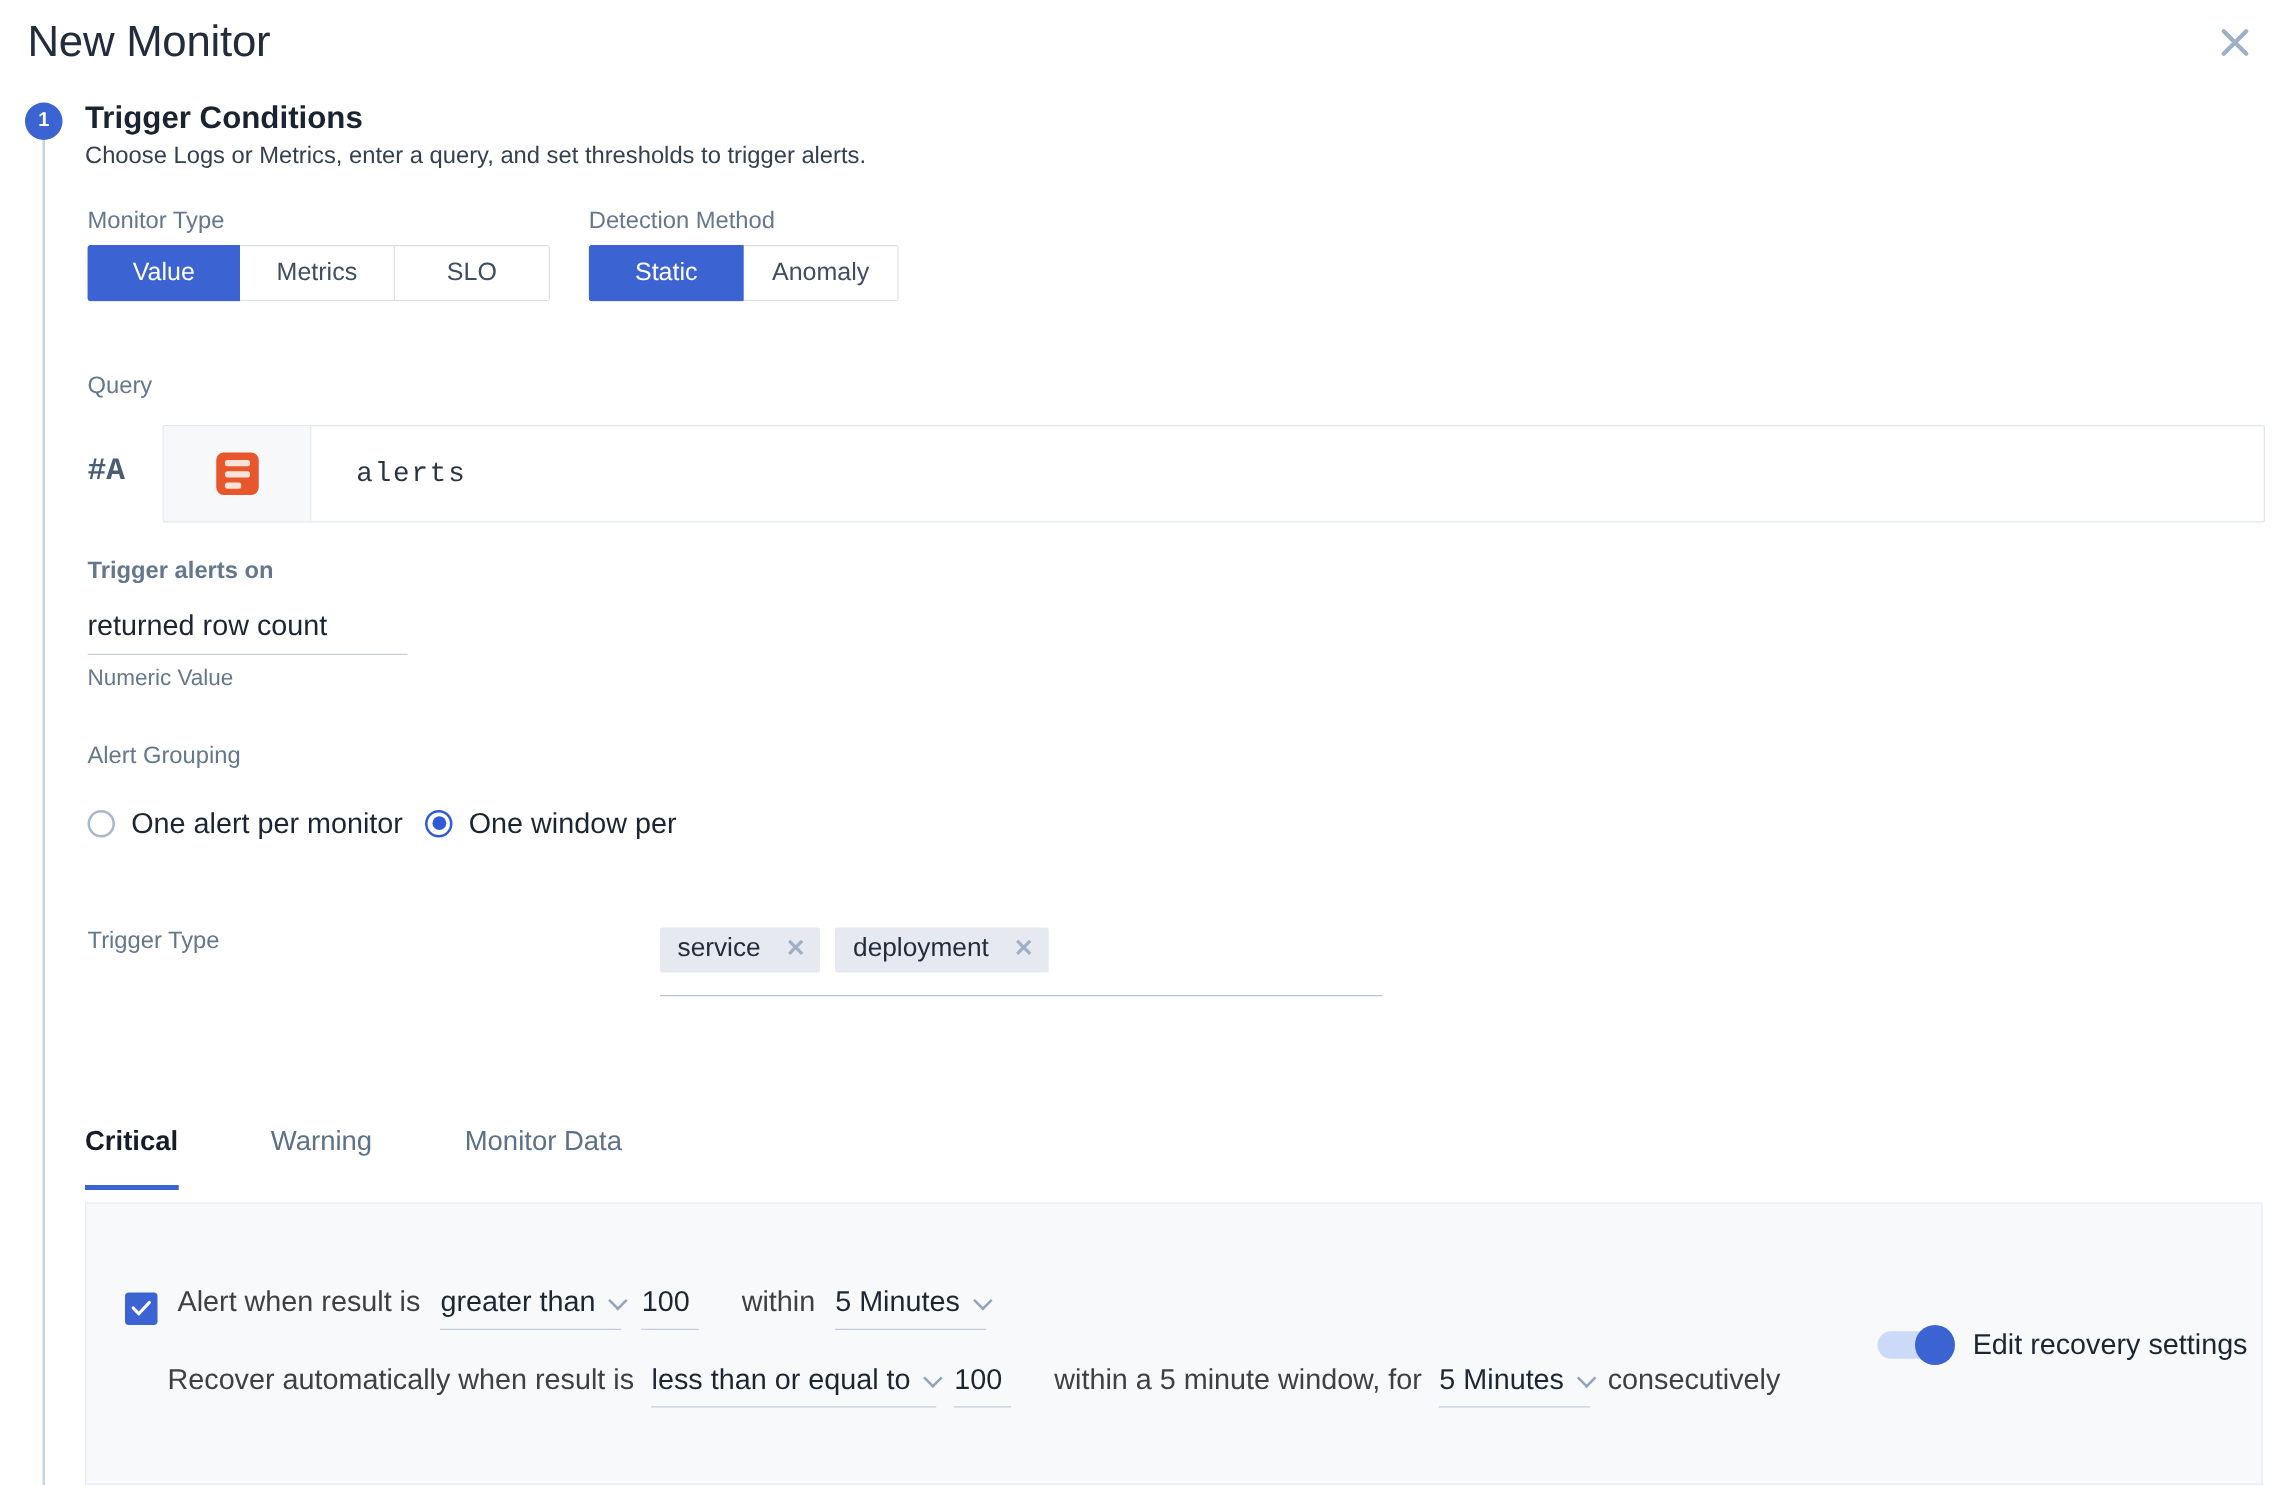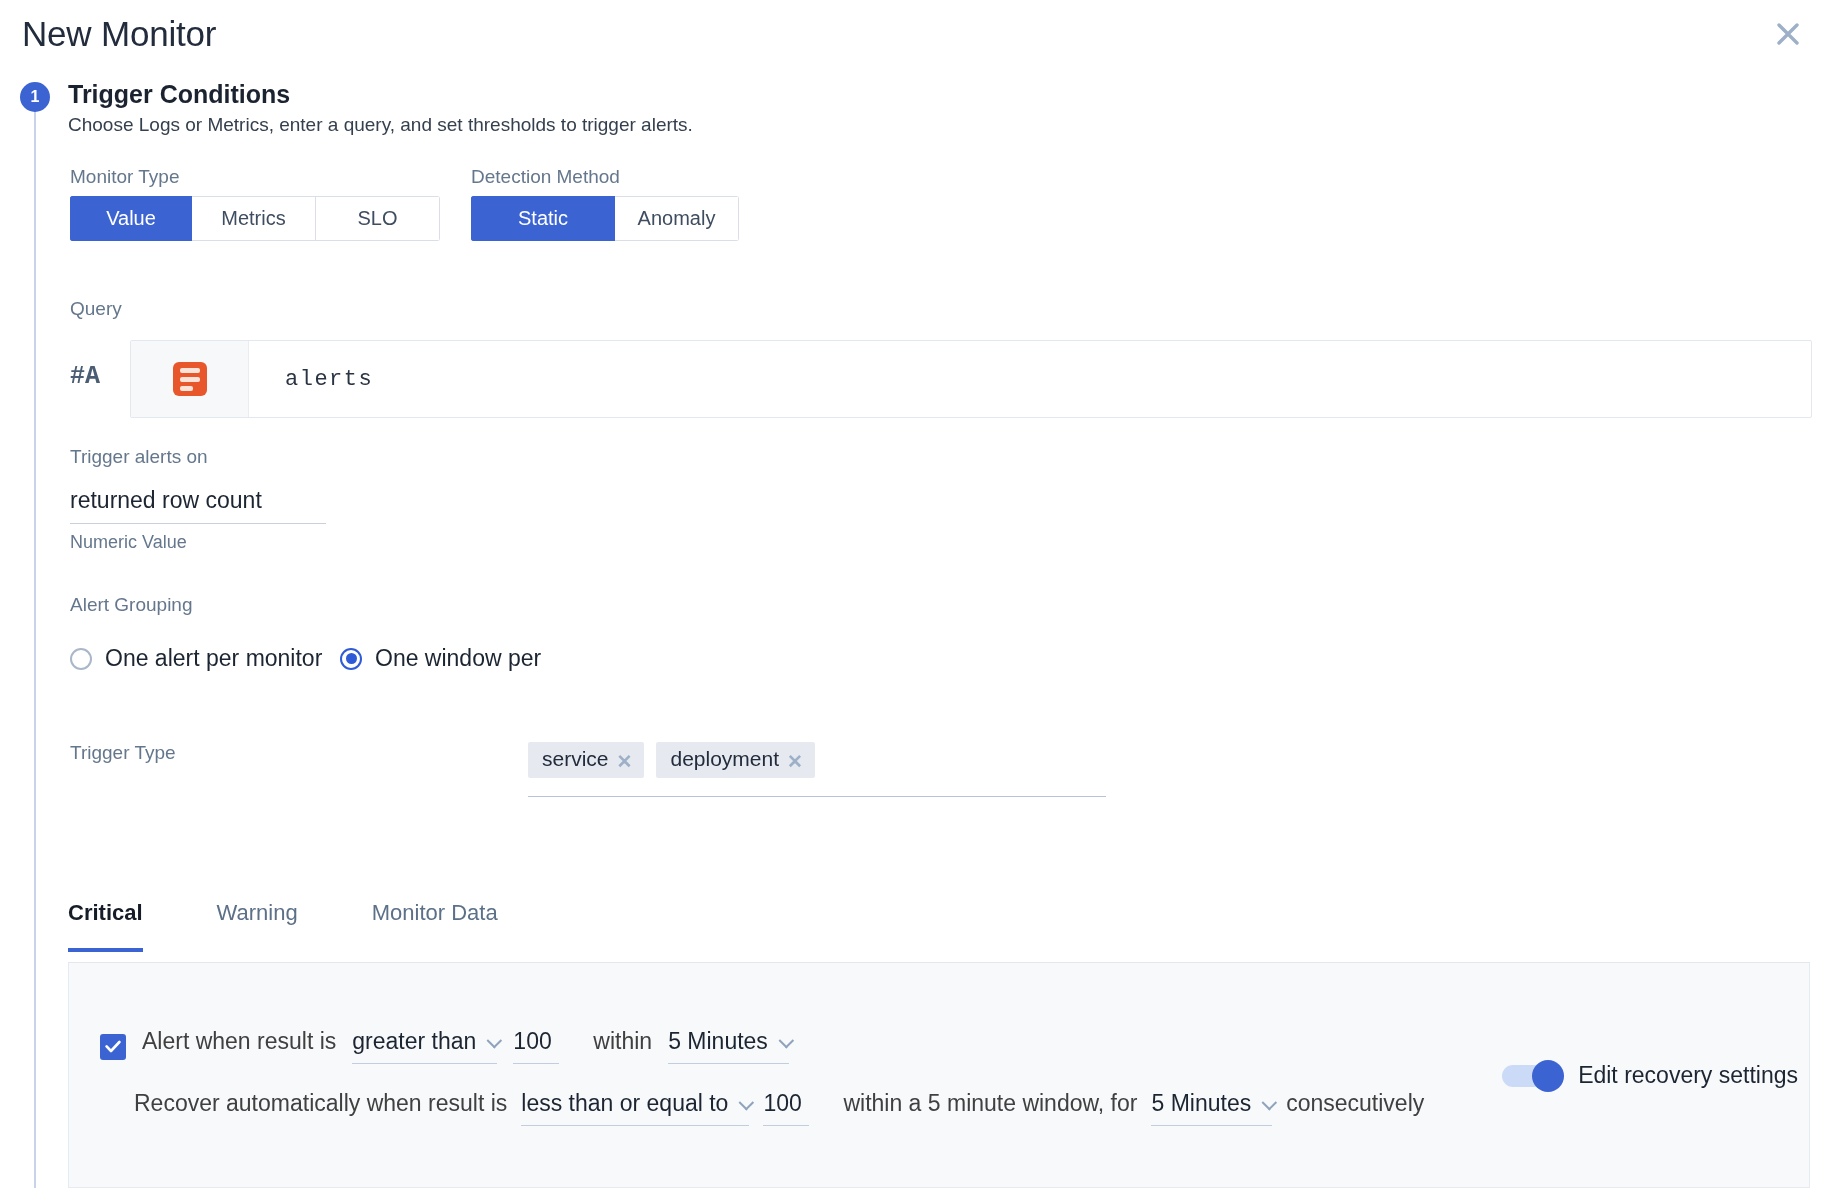--- a/index.html
+++ b/index.html
@@ -234,22 +234,22 @@
     display: flex;
     gap: 12px;
   }
   .chip {
     background: #e6eaf0;
     border-radius: 2px;
     padding: 5px 12px 7px 14px;
     font-size: 21px;
     color: #222c3c;
     display: flex;
-    align-items: flex-end;
-    gap: 8px;
+    align-items: center;
+    gap: 20px;
     white-space: nowrap;
   }
   .chip-x {
     color: #9db0c8;
     font-size: 19px;
     font-weight: 700;
     cursor: pointer;
     line-height: 1;
   }
 
@@ -396,38 +396,38 @@
 
 <div class="field-label" style="left:70px; top:166px;">Monitor Type</div>
 <div class="segmented" style="left:70px; top:196px;">
   <div class="seg-btn active" style="width:122px;">Value</div>
   <div class="seg-btn" style="width:124px;">Metrics</div>
   <div class="seg-btn" style="width:124px;">SLO</div>
 </div>
 
 <div class="field-label" style="left:471px; top:166px;">Detection Method</div>
 <div class="segmented" style="left:471px; top:196px;">
-  <div class="seg-btn active" style="width:144px;">Static</div>
+  <div class="seg-btn active" style="width:124px;">Static</div>
   <div class="seg-btn" style="width:124px;">Anomaly</div>
 </div>
 
 <div class="field-label" style="left:70px; top:298px;">Query</div>
 <div class="query-tag">#A</div>
 <div class="query-box">
   <div class="query-prefix">
     <span class="logs-icon">
         <i></i>
         <i></i>
         <i></i>
       </span>
   </div>
   <div class="query-text">alerts</div>
 </div>
 
-<div class="field-label" style="left:70px; top:446px;">Trigger alerts on</div>
+<div class="field-label" style="left:70px; top:446px;font-weight:bold;">Trigger alerts on</div>
 <div class="uline-input" style="left:70px; top:487px; width:256px;">returned row count</div>
 <div class="field-label" style="left:70px; top:532px; font-size:18px;">Numeric Value</div>
 
 <div class="field-label" style="left:70px; top:594px;">Alert Grouping</div>
 
 <div class="radio-row" style="left:70px; top:645px;">
   <span class="radio"></span>
   <span class="radio-label">One alert per monitor</span>
 </div>
 

